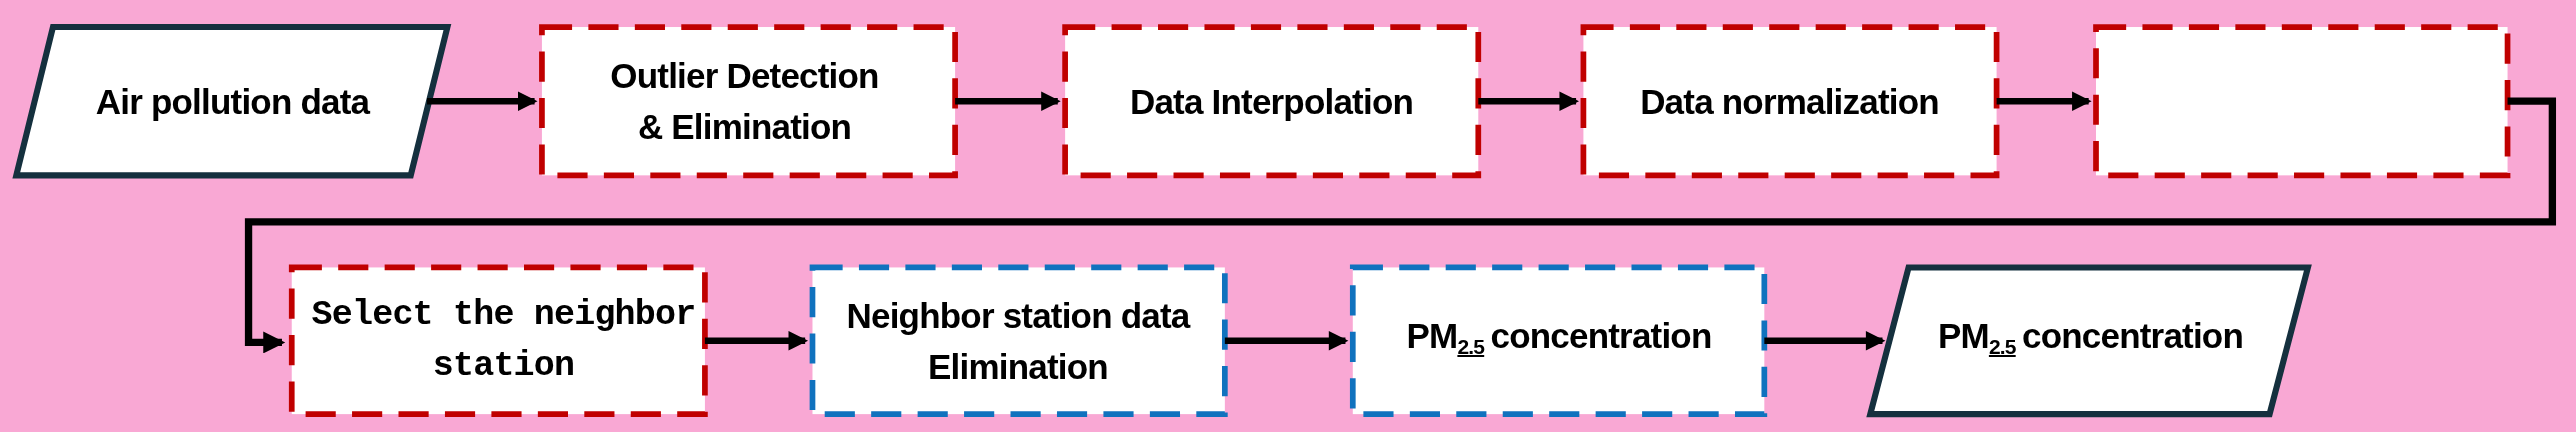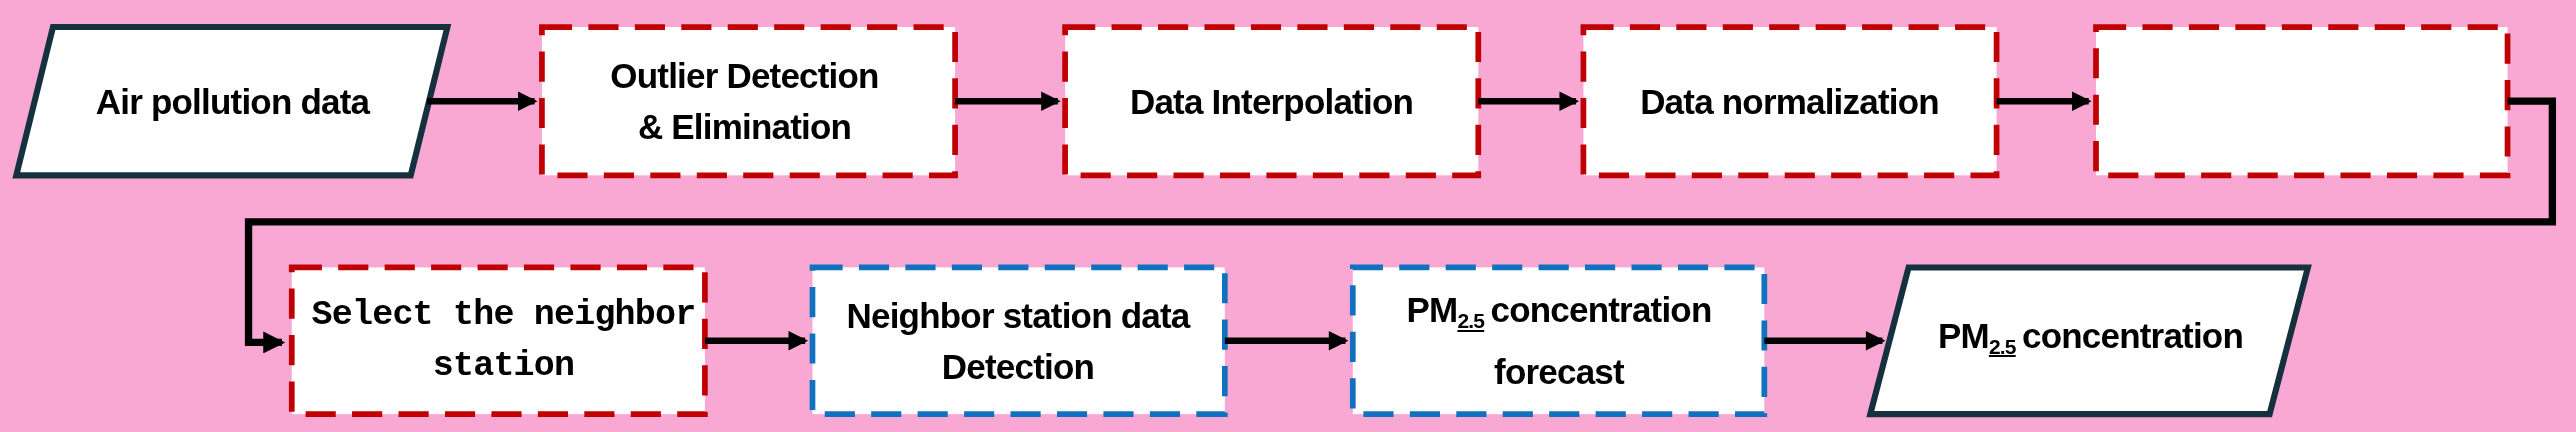--- a/index.html
+++ b/index.html
@@ -99,26 +99,25 @@
   </div>
 
 
   <div class="node-label" style="left:297px; top:267px; width:413px; height:147px;font-family:Liberation Mono, monospace;">
     <span class="line">Select the neighbor</span>
     <span class="line">station</span>
   </div>
 
   <div class="node-label" style="left:812px; top:267px; width:412px; height:147px;">
     <span class="line">Neighbor station data</span>
-    <span class="line">Detection</span>
+    <span class="line">Elimination</span>
   </div>
 
   <div class="node-label" style="left:1353px; top:267px; width:412px; height:147px;">
     <span class="line"><span>PM</span><span class="pm-sub">2.5</span><span class="pm-rest">concentration</span></span>
-    <span class="line">forecast</span>
   </div>
 
   <div class="node-label" style="left:1891px; top:267px; width:399px; height:147px;">
     <span class="line"><span>PM</span><span class="pm-sub">2.5</span><span class="pm-rest">concentration</span></span>
   </div>
 
 </div>
 
 
 </body></html>

